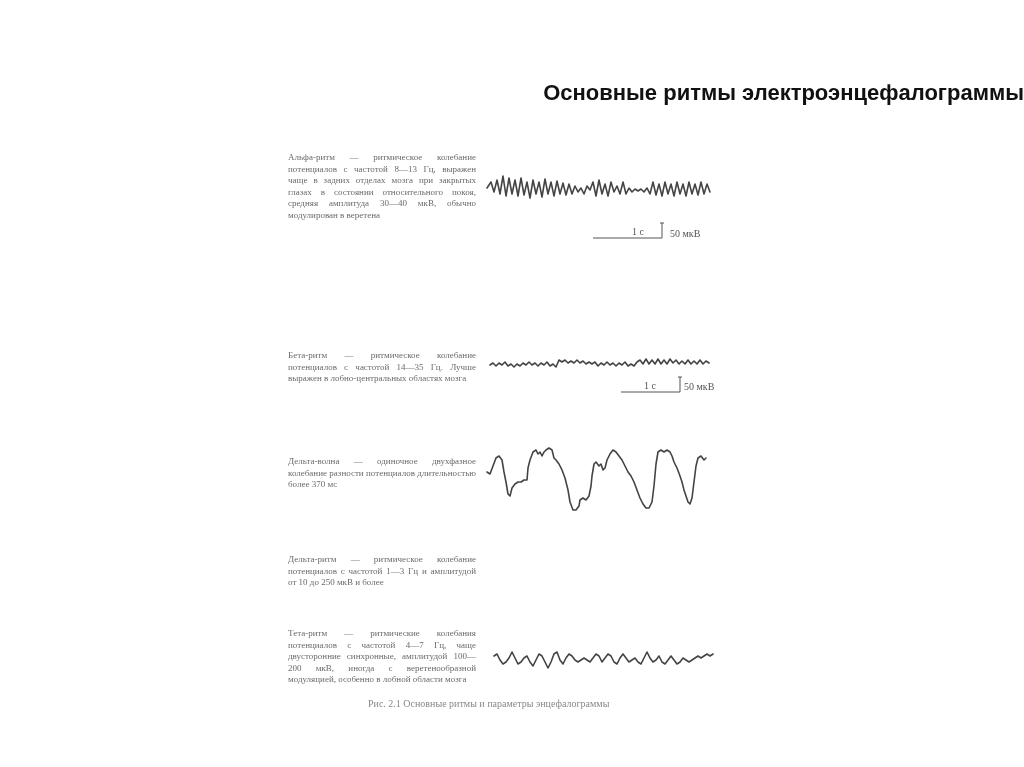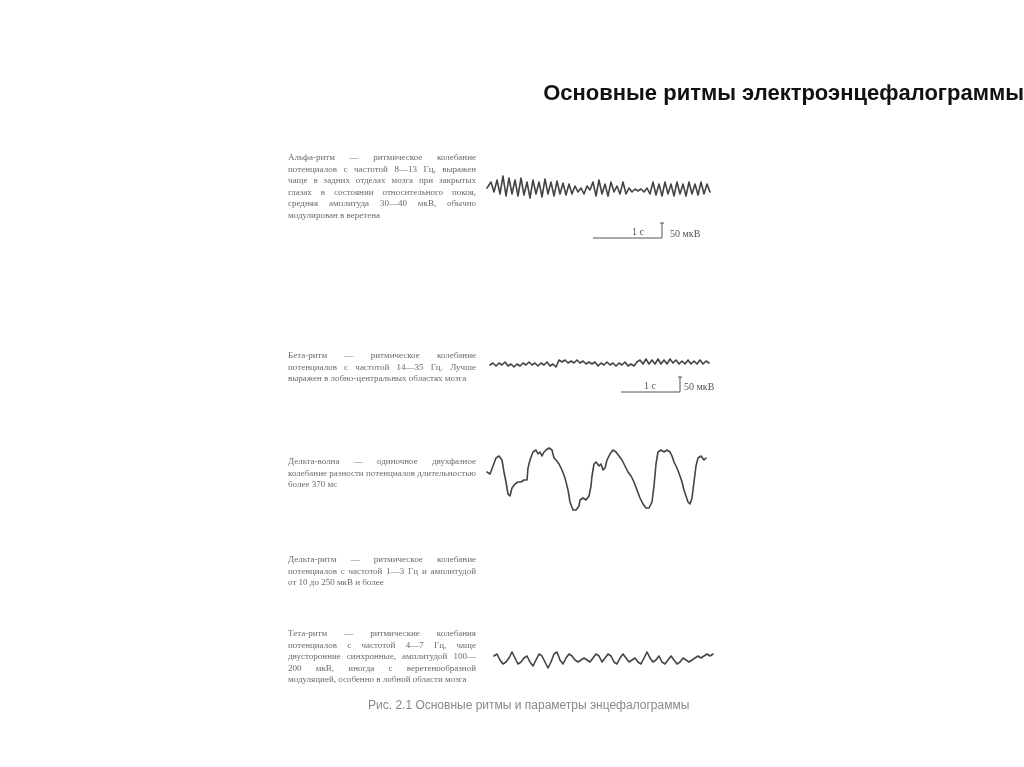--- a/index.html
+++ b/index.html
@@ -3,21 +3,21 @@
 <meta charset="utf-8">
 <style>
   html, body { margin: 0; padding: 0; background: #ffffff; }
   body { width: 1024px; height: 767px; position: relative; overflow: hidden; font-family: "Liberation Sans", sans-serif; }
   .title { position: absolute; left: 0; right: 0; top: 80px; text-align: right; font-size: 22px; color: #111; font-family: "Liberation Sans", sans-serif; font-weight: bold; }
   .desc { position: absolute; left: 288px; width: 188px; font-family: "Liberation Serif", serif; font-size: 9px; line-height: 11.5px; color: #6a6a6a; text-align: justify; }
   .trace { position: absolute; }
   .trace path { fill: none; stroke: #444; stroke-width: 1.6; stroke-linejoin: round; stroke-linecap: round; }
   .scale { position: absolute; }
   .scale-label { position: absolute; font-family: "Liberation Serif", serif; font-size: 10px; color: #555; white-space: nowrap; }
-  .caption { position: absolute; left: 368px; top: 698px; font-family: Liberation Sans, sans-serif; font-size: 12px; color: #888; white-space: nowrap; }
+  .caption { position: absolute; left: 368px; top: 698px; font-family: Liberation Serif, serif; font-size: 10px; color: #888; white-space: nowrap; }
 </style>
 </head>
 <body>
 
 <div class="title">Основные ритмы электроэнцефалограммы</div>
 
 <div class="desc" style="top:152px;">Альфа-ритм — ритмическое колебание потенциалов с частотой 8—13 Гц, выражен чаще в задних отделах мозга при закрытых глазах в состоянии относительного покоя, средняя амплитуда 30—40 мкВ, обычно модулирован в веретена</div>
 <svg class="trace" style="left:485px; top:170px;" width="240" height="40" viewBox="0 0 240 40">
   <path d="M2,18 L6,12 L9,22 L12,10 L15,24 L18,6 L21,26 L24,8 L27,24 L30,10 L33,26 L36,8 L39,25 L42,12 L45,28 L48,10 L51,24 L54,12 L57,27 L60,9 L63,24 L66,12 L69,26 L72,11 L75,24 L78,13 L81,25 L84,14 L87,24 L90,16 L93,22 L96,18 L99,24 L102,16 L105,20 L108,12 L111,26 L114,10 L117,24 L120,14 L123,26 L126,12 L129,22 L132,16 L135,24 L138,12 L141,24 L144,18 L147,22 L150,19 L153,21 L156,19 L159,22 L162,18 L165,24 L168,12 L171,25 L174,14 L177,26 L180,12 L183,24 L186,14 L189,26 L192,12 L195,24 L198,14 L201,26 L204,12 L207,24 L210,14 L213,25 L216,12 L219,24 L222,14 L225,22"></path>
 </svg>

